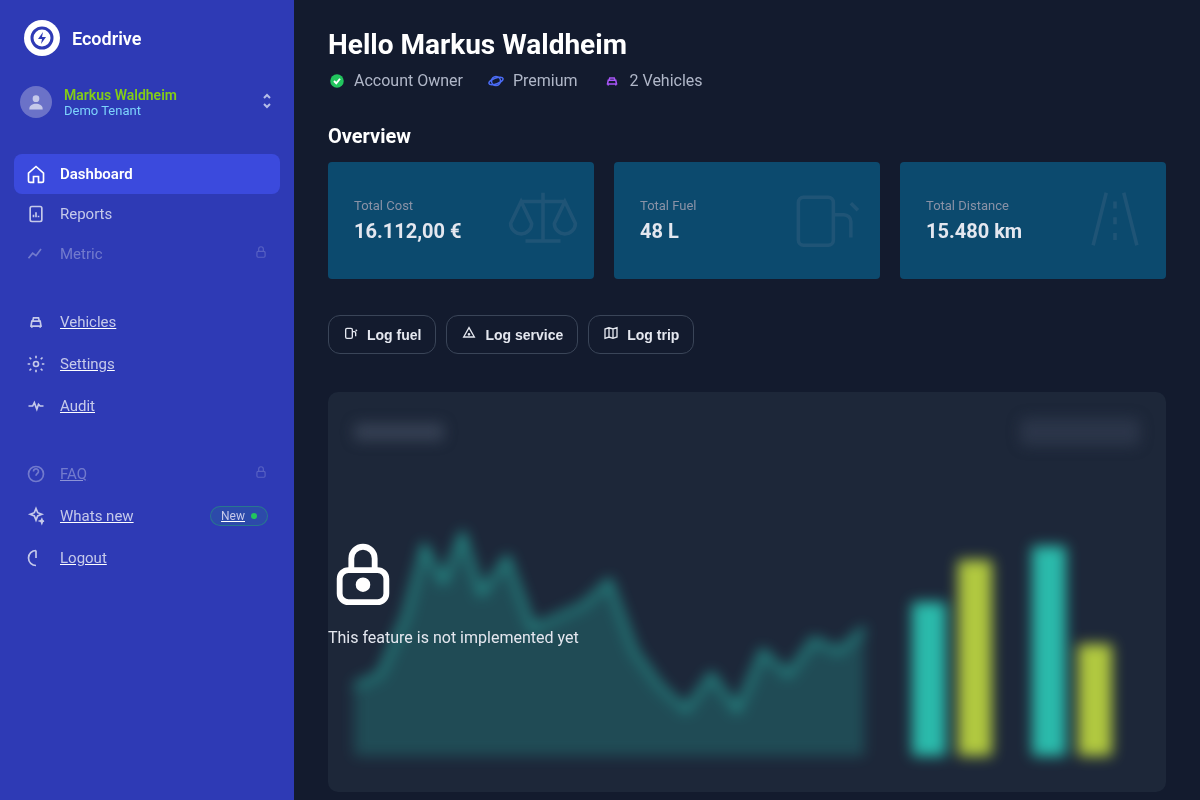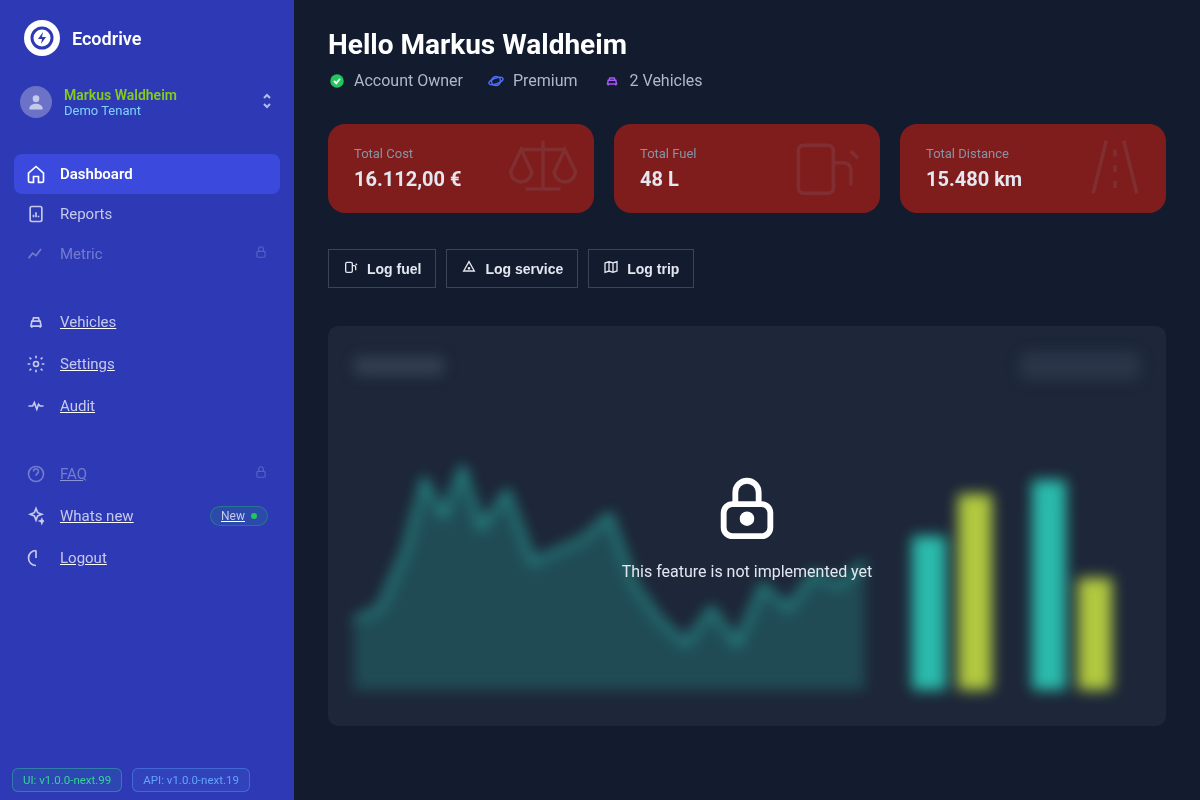--- a/index.html
+++ b/index.html
@@ -111,23 +111,23 @@
   background: #131b2e;
 }
 .greeting { font-size: 28px; font-weight: 700; margin-bottom: 10px; }
 .badges-row { display: flex; gap: 24px; margin-bottom: 34px; }
 .badge-item { display: flex; align-items: center; gap: 8px; font-size: 16px; color: #b0b7c8; }
 .badge-item .bicon { display: flex; align-items: center; }
 .section-title { font-size: 20px; font-weight: 700; margin-bottom: 14px; }
 .cards-row { display: flex; gap: 20px; margin-bottom: 36px; }
 .stat-card {
   flex: 1;
-  background: #7f1d1d;
-  border-radius: 17px;
-  padding: 22px 26px;
+  background: #0c4a6e;
+  border-radius: 4px;
+  padding: 36px 26px;
   position: relative;
   overflow: hidden;
   min-height: 88px;
 }
 .stat-label { font-size: 13px; color: #8a92a6; margin-bottom: 6px; }
 .stat-value { font-size: 20px; font-weight: 700; color: #e4e7ef; }
 .stat-icon {
   position: absolute;
   right: 6px;
   top: 50%;
@@ -137,21 +137,21 @@
 .stat-icon svg { width: 90px; height: 70px; }
 .action-row { display: flex; gap: 10px; margin-bottom: 38px; }
 .action-btn {
   display: flex;
   align-items: center;
   gap: 8px;
   background: transparent;
   border: 1px solid #3a4558;
   color: #e4e7ef;
   padding: 9px 14px;
-  border-radius: 0;
+  border-radius: 12px;
   font-size: 14px;
   font-weight: 600;
   cursor: pointer;
 }
 .action-btn svg { width: 16px; height: 16px; }
 .locked-panel {
   background: #1d2739;
   border-radius: 10px;
   position: relative;
   height: 400px;
@@ -169,21 +169,21 @@
 .blur-select { width: 120px; height: 28px; background: #2e384c; border-radius: 6px; }
 .blur-charts { display: flex; gap: 20px; height: 280px; }
 .blur-line { flex: 2; position: relative; }
 .blur-bars { flex: 1; display: flex; align-items: flex-end; gap: 12px; justify-content: center; }
 .bar { width: 34px; border-radius: 3px; }
 .overlay {
   position: absolute;
   inset: 0;
   display: flex;
   flex-direction: column;
-  align-items: center;
+  align-items: flex-start;
   justify-content: center;
   gap: 16px;
 }
 .overlay .lock-icon svg { width: 70px; height: 70px; }
 .overlay-text { font-size: 16px; color: #e4e7ef; }
 .line-svg { width: 100%; height: 100%; }
 </style>
 </head>
 <body>
 
@@ -310,24 +310,20 @@
     <div class="nav-item">
       <span class="icon">
         <svg viewBox="0 0 24 24" fill="none" stroke="currentColor" stroke-width="2">
             <path d="M12 3a9 9 0 100 18M12 3v9"></path>
           </svg>
       </span>
       <span class="label">Logout</span>
     </div>
   </div>
 
-  <div class="version-bar">
-    <span class="version-pill version-ui">UI: v1.0.0-next.99</span>
-    <span class="version-pill version-api">API: v1.0.0-next.19</span>
-  </div>
 </aside>
 
 <main class="main">
   <h1 class="greeting">Hello Markus Waldheim</h1>
   <div class="badges-row">
     <div class="badge-item">
       <span class="bicon">
         <svg width="18" height="18" viewBox="0 0 24 24">
             <circle cx="12" cy="12" r="9" fill="#22c55e"></circle>
             <path d="M8 12l3 3 5-6" stroke="#fff" stroke-width="2.5" fill="none"></path>
@@ -347,20 +343,21 @@
     <div class="badge-item">
       <span class="bicon">
         <svg width="20" height="18" viewBox="0 0 24 24" fill="none" stroke="#a855f7" stroke-width="2">
             <path d="M5 16h14M6 16l1-5h10l1 5M7 16v2M17 16v2M8 11l1-3h6l1 3"></path>
           </svg>
       </span>
       <span>2 Vehicles</span>
     </div>
   </div>
 
+  <h2 class="section-title">Overview</h2>
   <div class="cards-row">
     <div class="stat-card">
       <div class="stat-label">Total Cost</div>
       <div class="stat-value">16.112,00 €</div>
       <span class="stat-icon">
         <svg viewBox="0 0 100 80" fill="none" stroke="#8a92a6" stroke-width="4">
             <path d="M50 10v55M30 65h40M25 20h50M25 20l-12 25a12 12 0 0024 0L25 20zM75 20l-12 25a12 12 0 0024 0L75 20z"></path>
           </svg>
       </span>
     </div>

